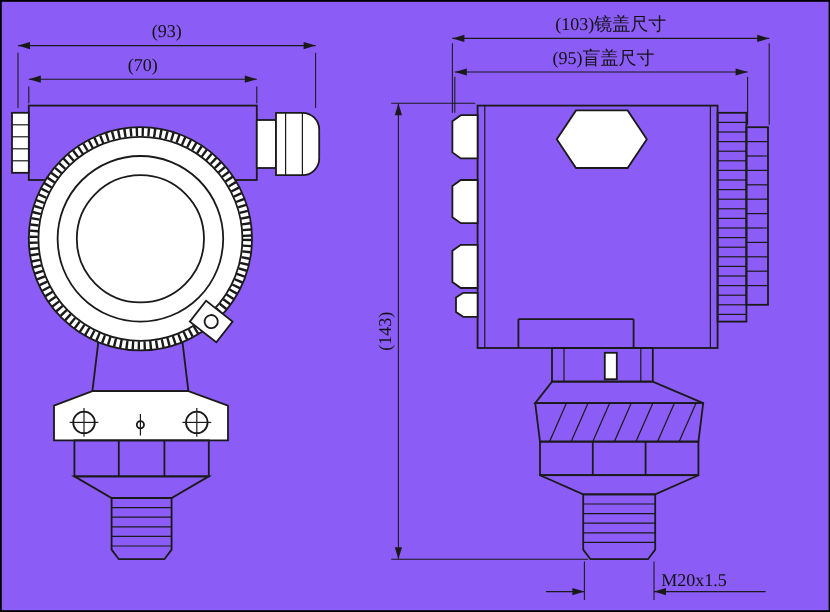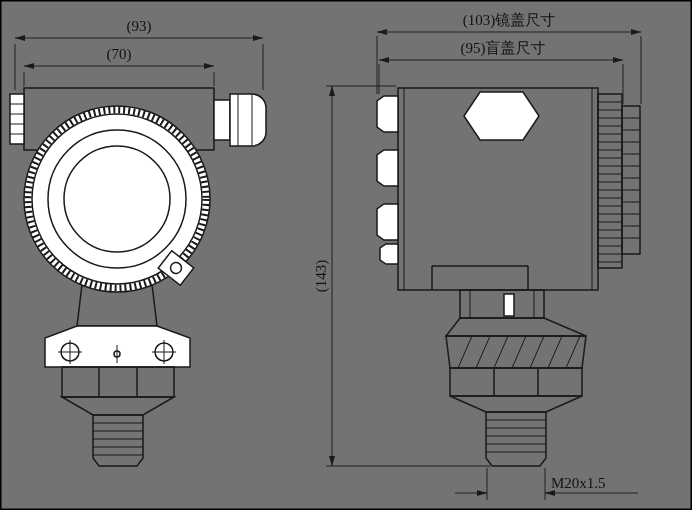--- a/index.html
+++ b/index.html
@@ -1,16 +1,16 @@
 <!DOCTYPE html>
 <html><head>
 <meta charset="utf-8">
 <style>
   html,body{margin:0;padding:0;background:#ffffff;}
-  .canvas{position:relative;width:692px;height:510px;background:#737373;overflow:hidden;}
+  .canvas{position:relative;width:692px;height:510px;background:#8b5cf6;overflow:hidden;}
   svg{display:block;}
   .frame{fill:none;stroke:#000000;stroke-width:1.5;}
   .part{fill:none;stroke:#1a1a1a;stroke-width:1.5;stroke-linejoin:miter;}
   .partfill{fill:#ffffff;stroke:#1a1a1a;stroke-width:1.5;stroke-linejoin:miter;}
   .thin{fill:none;stroke:#1a1a1a;stroke-width:1;}
   .knurl{fill:none;stroke:#1a1a1a;stroke-width:7;stroke-dasharray:2 3;}
   .dims line{stroke:#1a1a1a;stroke-width:0.9;fill:none;}
   .arrow{fill:#1a1a1a;stroke:none;}
   .dimtext{font-family:"Liberation Serif","DejaVu Serif",serif;font-size:15px;fill:#111111;}
 </style>

